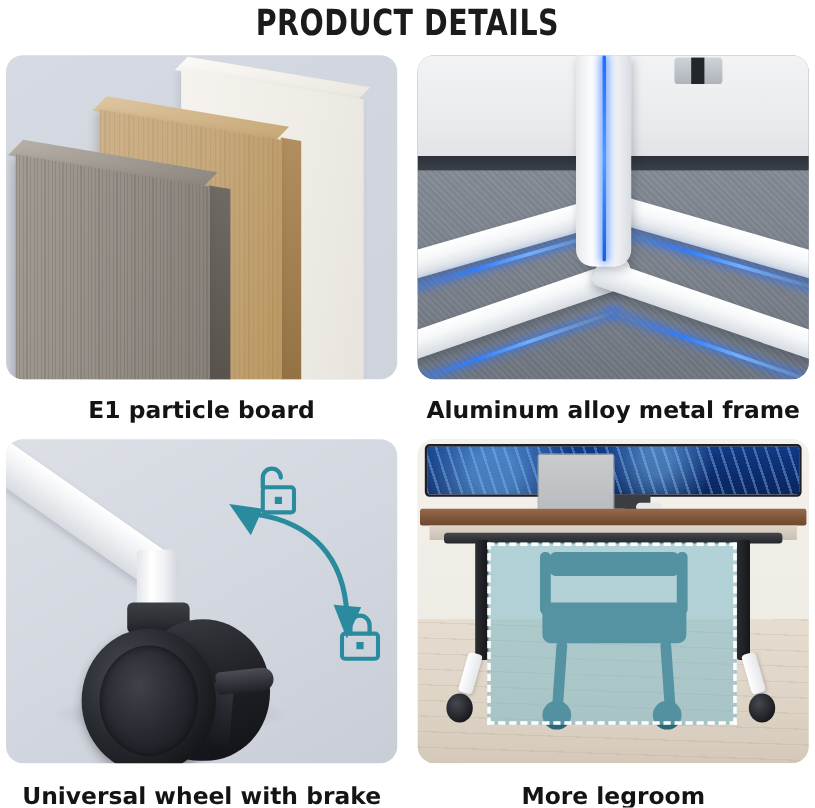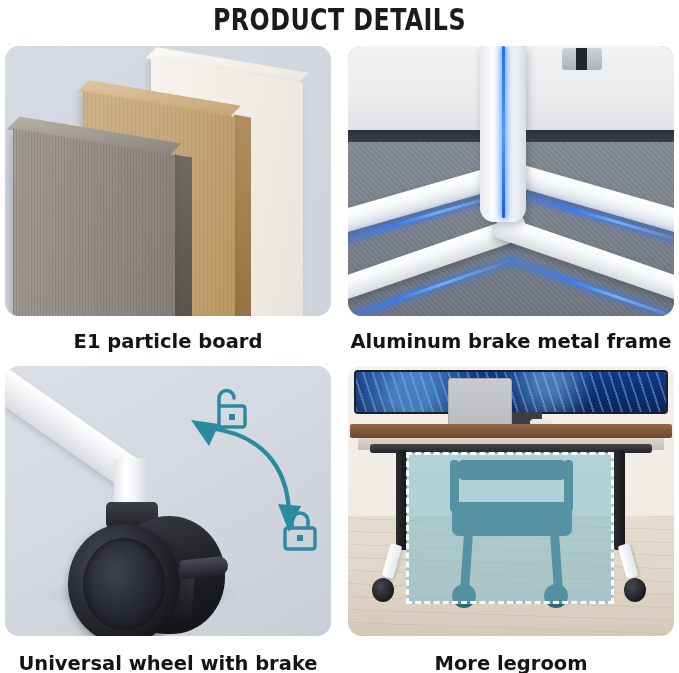--- a/index.html
+++ b/index.html
@@ -414,21 +414,21 @@
       <div class="glow glow-ur"></div>
 
       <div class="beam beam-lower-left"></div>
       <div class="beam beam-lower-right"></div>
       <div class="glow glow-ll"></div>
       <div class="glow glow-lr"></div>
 
       <div class="frame-column"></div>
       <div class="frame-column-glow"></div>
     </div>
-    <div class="caption">Aluminum brake metal frame</div>
+    <div class="caption">Aluminum alloy metal frame</div>
   </div>
 
   <div class="card card-bl">
     <div class="media bg-wheel">
       <div class="wheel-floorshadow"></div>
       <div class="leg-tube"></div>
       <div class="leg-tube-lower"></div>
       <div class="caster-collar"></div>
       <div class="caster-body"></div>
       <div class="brake-stem"></div>

